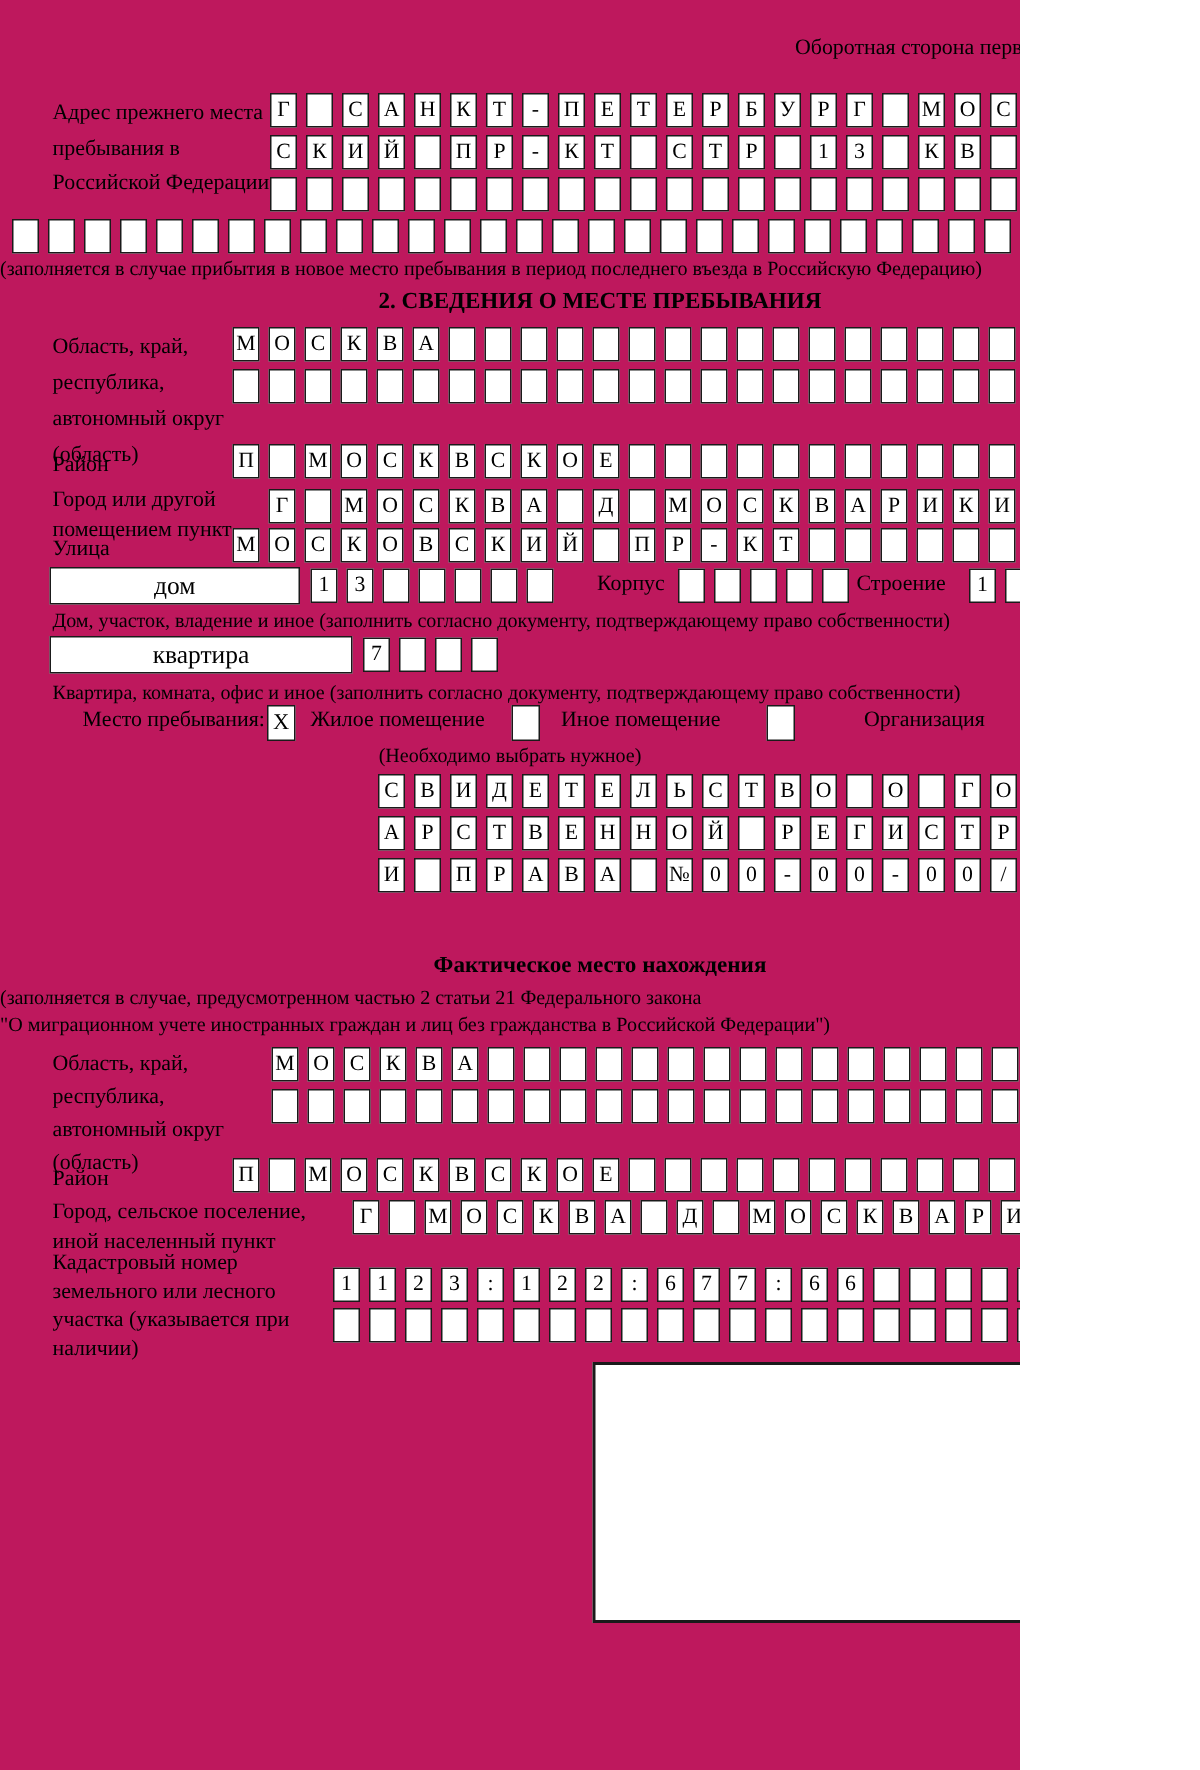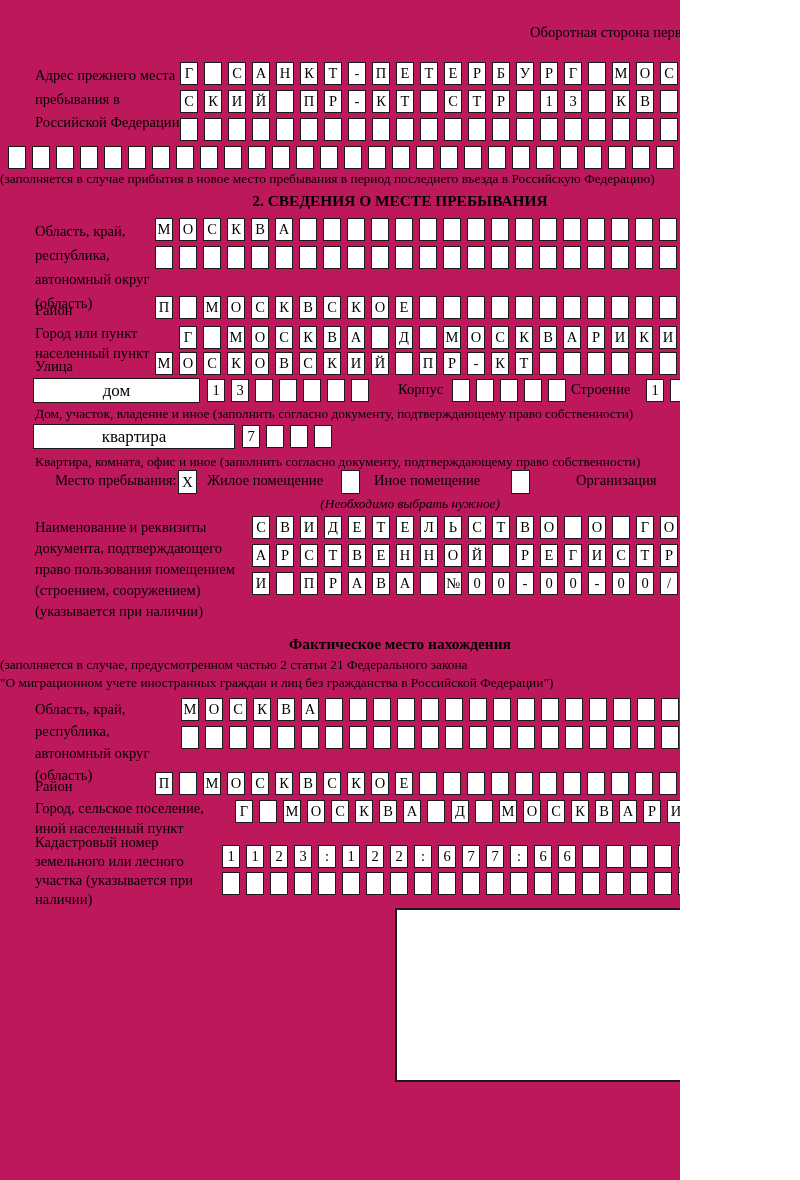--- a/index.html
+++ b/index.html
@@ -222,21 +222,21 @@
       <span class="cell"></span>
       <span class="cell"></span>
       <span class="cell"></span>
       <span class="cell"></span>
       <span class="cell"></span>
       <span class="cell"></span>
       <span class="cell"></span>
       <span class="cell"></span>
     </div>
 
-  <div class="lbl" style="left:35px;top:323px;width:148px;line-height:20px;">Город или пункт населенный пункт</div>
+  <div class="lbl" style="left:35px;top:323px;width:148px;line-height:20px;">Город или другой помещением пункт</div>
   <div class="cellrow" style="left:179px;top:326px;">
       <span class="cell">Г</span>
       <span class="cell"></span>
       <span class="cell">М</span>
       <span class="cell">О</span>
       <span class="cell">С</span>
       <span class="cell">К</span>
       <span class="cell">В</span>
       <span class="cell">А</span>
       <span class="cell"></span>
@@ -322,23 +322,22 @@
     </div>
   <div class="cap" style="left:35px;top:454px;">Квартира, комната, офис и иное (заполнить согласно документу, подтверждающему право собственности)</div>
 
   <div class="inl" style="left:35px;top:472px;margin-left:20px;">Место пребывания:</div>
   <div class="chk" style="left:178px;top:470px;">X</div>
   <div class="inl" style="left:207px;top:472px;">Жилое помещение</div>
   <div class="chk" style="left:341px;top:470px;"></div>
   <div class="inl" style="left:374px;top:472px;">Иное помещение</div>
   <div class="chk" style="left:511px;top:470px;"></div>
   <div class="inl" style="left:558px;top:472px;margin-left:18px;">Организация</div>
-  <div class="abs" style="left:180px;top:496px;width:320px;text-align:right;font-size:13.4px;font-style:italic;">(Необходимо выбрать нужное)</div>
-
-  <div class="lbl" style="left:35px;top:517px;width:218px;line-height:21px;">Наименование и реквизиты документа, подтверждающего право пользования помещением (строением, сооружением) (указывается при наличии)</div>
+  <div class="abs" style="left:180px;top:496px;width:320px;text-align:center;font-size:13.4px;">(Необходимо выбрать нужное)</div>
+
   <div class="cellrow" style="left:252px;top:516px;">
       <span class="cell">С</span>
       <span class="cell">В</span>
       <span class="cell">И</span>
       <span class="cell">Д</span>
       <span class="cell">Е</span>
       <span class="cell">Т</span>
       <span class="cell">Е</span>
       <span class="cell">Л</span>
       <span class="cell">Ь</span>

